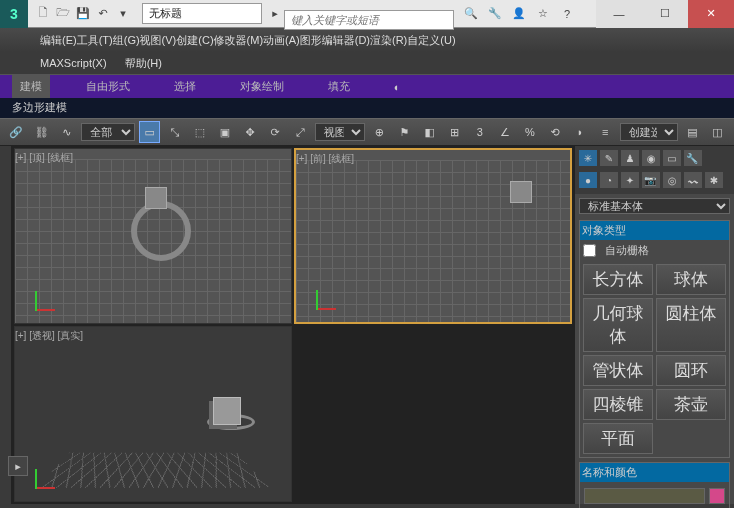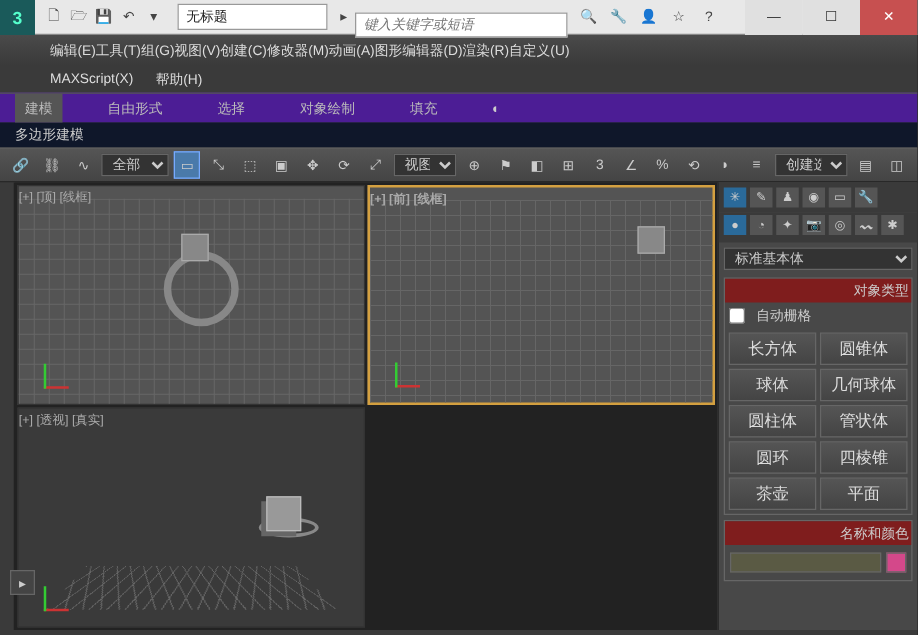--- a/index.html
+++ b/index.html
@@ -22,21 +22,21 @@
 .ribbon-tab.active { background: #555; }
 .ribbon-sub { height: 20px; background: #0f172a; padding: 2px 12px; color: #ccc; }
 .toolbar { height: 28px; background: linear-gradient(#555,#444); display: flex; align-items: center; padding: 0 6px; gap: 4px; border-top: 1px solid #666; border-bottom: 1px solid #222; }
 .tool-icon { width: 22px; height: 22px; display: flex; align-items: center; justify-content: center; color: #ccc; cursor: pointer; border: 1px solid transparent; }
 .tool-icon.sel { background: #4a7aaa; border: 1px solid #7af; }
 .tool-sel { height: 18px; background: #333; color: #ccc; border: 1px solid #666; padding: 0 4px; }
 .main { display: flex; height: 358px; }
 .left-strip { width: 12px; background: #3a3a3a; border-right: 1px solid #222; }
 .viewports { flex: 1; display: grid; grid-template-columns: 1fr 1fr; grid-template-rows: 1fr 1fr; gap: 2px; background: #222; padding: 2px; }
 .vp { background: #545454; position: relative; border: 1px solid #333; }
-.vp.active { border: 2px solid #d4a040; font-weight: bold; }
+.vp.active { border: 2px solid #d4a040; }
 .vp-label { position: absolute; top: 2px; left: 0; color: #aaa; font-size: 10px; }
 .grid-bg { position: absolute; inset: 10px 0 0 0; background-image:
   linear-gradient(#666 1px, transparent 1px),
   linear-gradient(90deg, #666 1px, transparent 1px);
   background-size: 12px 12px; }
 .axis { position: absolute; bottom: 12px; left: 20px; width: 24px; height: 24px; }
 .axis::before { content:""; position:absolute; bottom:0; left:0; width:20px; height:2px; background:#c33; }
 .axis::after { content:""; position:absolute; bottom:0; left:0; width:2px; height:20px; background:#3c3; }
 .cube-ortho { position:absolute; top:38%; left:48%; width:22px; height:22px; background:#888; border:1px solid #aaa; }
 .ring { position:absolute; top:30%; left:42%; width:60px; height:60px; border:6px solid #888; border-radius:50%; }
@@ -46,24 +46,24 @@
   transform: perspective(200px) rotateX(58deg); transform-origin: bottom; }
 .persp-cube { position:absolute; top:40%; right:18%; width:28px; height:28px; background:#999; border:1px solid #bbb; box-shadow: -4px 4px 0 #666; }
 .ring-base { position:absolute; top:50%; right:13%; width:48px; height:16px; border:3px solid #888; border-radius:50%; }
 .side-panel { width: 160px; background: #484848; border-left: 1px solid #222; display:flex; flex-direction:column; }
 .sp-tabs { display:flex; gap:3px; padding:4px; background:#3a3a3a; }
 .sp-tab { width:18px; height:16px; background:#555; display:flex; align-items:center; justify-content:center; cursor:pointer; font-size:10px; }
 .sp-tab.on { background:#2a6a9a; }
 .sp-tabs2 { display:flex; gap:3px; padding:2px 4px 6px; background:#3a3a3a; }
 .sp-select { margin:4px; height:18px; background:#333; border:1px solid #666; color:#ccc; padding:0 4px; }
 .sp-section { margin:2px 4px; border:1px solid #666; }
-.sp-sec-title { text-align:right; background:#7f1d1d; padding:2px; font-size:11px; }
+.sp-sec-title { text-align:left; background:#0369a1; padding:2px; font-size:11px; }
 .sp-check-row { display:flex; align-items:center; justify-content:flex-start; gap:9px; padding:3px; }
 .sp-grid { display:grid; grid-template-columns:1fr 1fr; gap:3px; padding:3px; }
-.sp-btn { background: linear-gradient(#555,#444); border:1px solid #666; color:#ddd; text-align:center; padding:3px 2px; cursor:pointer; font-size:13px; }
+.sp-btn { background: linear-gradient(#555,#444); border:1px solid #666; color:#ddd; text-align:center; padding:3px 2px; cursor:pointer; font-size:17px; }
 .sp-color-row { display:flex; gap:4px; padding:6px 4px; align-items:center; }
 .sp-color-input { flex:1; height:16px; background:#5a5a44; border:1px solid #666; }
 .sp-swatch { width:16px; height:16px; background:#d4488a; border:1px solid #666; }
 .play-ctrl { position:absolute; bottom:32px; left:8px; width:20px; height:20px; background:#444; border:1px solid #666; display:flex; align-items:center; justify-content:center; color:#ccc; }
 </style>
 </head>
 <body>
 
 <div class="titlebar">
   <div class="logo">3</div>
@@ -191,21 +191,20 @@
     </div>
     <select class="sp-select"><option>标准基本体</option></select>
     <div class="sp-section">
       <div class="sp-sec-title">对象类型</div>
       <div class="sp-check-row">
         <input type="checkbox" style="">
         <span>自动栅格</span>
       </div>
       <div class="sp-grid">
         <div class="sp-btn">长方体</div>
-        <div class="sp-btn">圆锥体</div>
         <div class="sp-btn">球体</div>
         <div class="sp-btn">几何球体</div>
         <div class="sp-btn">圆柱体</div>
         <div class="sp-btn">管状体</div>
         <div class="sp-btn">圆环</div>
         <div class="sp-btn">四棱锥</div>
         <div class="sp-btn">茶壶</div>
         <div class="sp-btn">平面</div>
       </div>
     </div>

